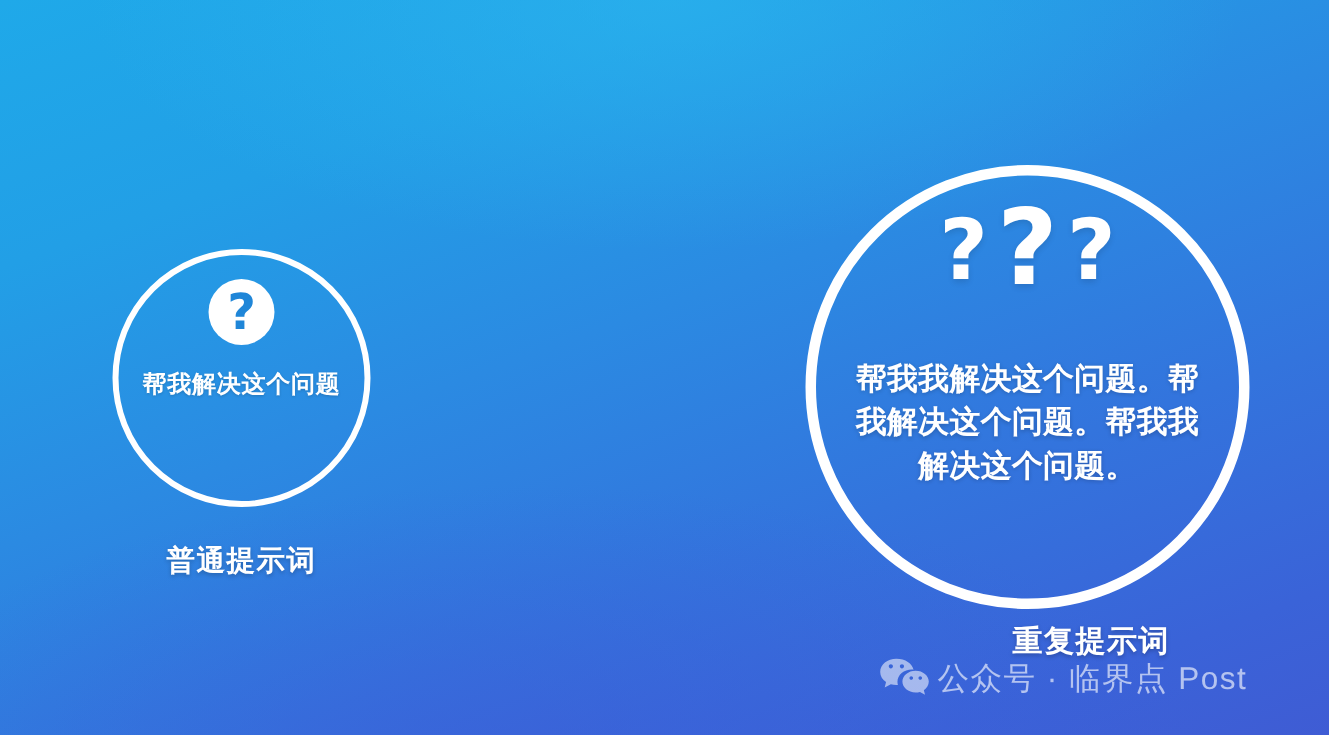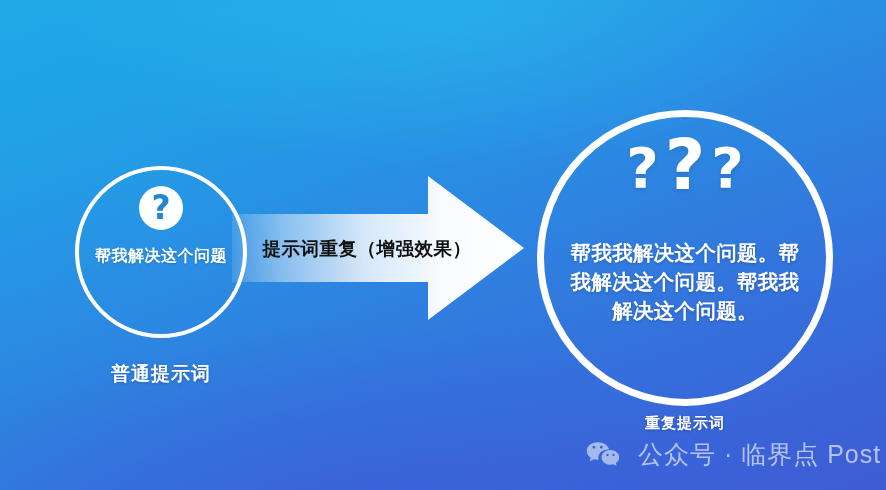--- a/index.html
+++ b/index.html
@@ -159,38 +159,38 @@
     font-weight: bold;
     line-height: 1.42;
     letter-spacing: 0.3px;
     text-shadow: 0 1px 3px rgba(0,0,0,0.2);
   }
   #right-caption {
     position: absolute;
     left: 590px;
     top: 414px;
     width: 190px;
-    text-align: center;
-    color: #ffffff;
-    font-size: 15px;
+    text-align: right;
+    color: #ffffff;
+    font-size: 20px;
     font-weight: bold;
     letter-spacing: 1px;
     text-shadow: 0 1px 3px rgba(0,0,0,0.25);
   }
 
   
   #watermark {
     position: absolute;
     left: 586px;
     top: 438px;
     display: flex;
     align-items: center;
-    gap: 18px;
+    gap: 5px;
     color: rgba(255,255,255,0.62);
-    font-size: 25px;
+    font-size: 21px;
     letter-spacing: 1px;
     white-space: nowrap;
   }
   #wechat-icon { display: block; width: 34px; height: 28px; flex: none; }
 </style>
 </head>
 <body>
 
 <div id="infographic">
 
@@ -198,35 +198,20 @@
 
   <div id="left-group">
     <div id="left-circle"></div>
     <div id="question-badge">
       <span class="qmark">?</span>
     </div>
     <div id="left-prompt-text">帮我解决这个问题</div>
   </div>
   <div id="left-caption">普通提示词</div>
 
-  <div id="arrow-wrap">
-    <svg id="arrow-svg" viewBox="0 0 292 144">
-      <defs>
-        <linearGradient id="arrowGrad" x1="0" y1="0" x2="1" y2="0">
-          <stop offset="0%" stop-color="#ffffff" stop-opacity="0.12"></stop>
-          <stop offset="18%" stop-color="#ffffff" stop-opacity="0.45"></stop>
-          <stop offset="45%" stop-color="#ffffff" stop-opacity="0.80"></stop>
-          <stop offset="72%" stop-color="#ffffff" stop-opacity="0.97"></stop>
-          <stop offset="100%" stop-color="#ffffff" stop-opacity="1"></stop>
-        </linearGradient>
-      </defs>
-      <path d="M0,38 L196,38 L196,0 L292,72 L196,144 L196,106 L0,106 Z" fill="url(#arrowGrad)"></path>
-    </svg>
-    <div id="arrow-label">提示词重复（增强效果）</div>
-  </div>
 
   <div id="right-group">
     <div id="right-circle"></div>
     <div id="qmark-row">
       <span class="q1">?</span>
       <span class="q2">?</span>
       <span class="q3">?</span>
     </div>
     <div id="right-prompt-text">帮我我解决这个问题。帮我解决这个问题。帮我我解决这个问题。</div>
   </div>

